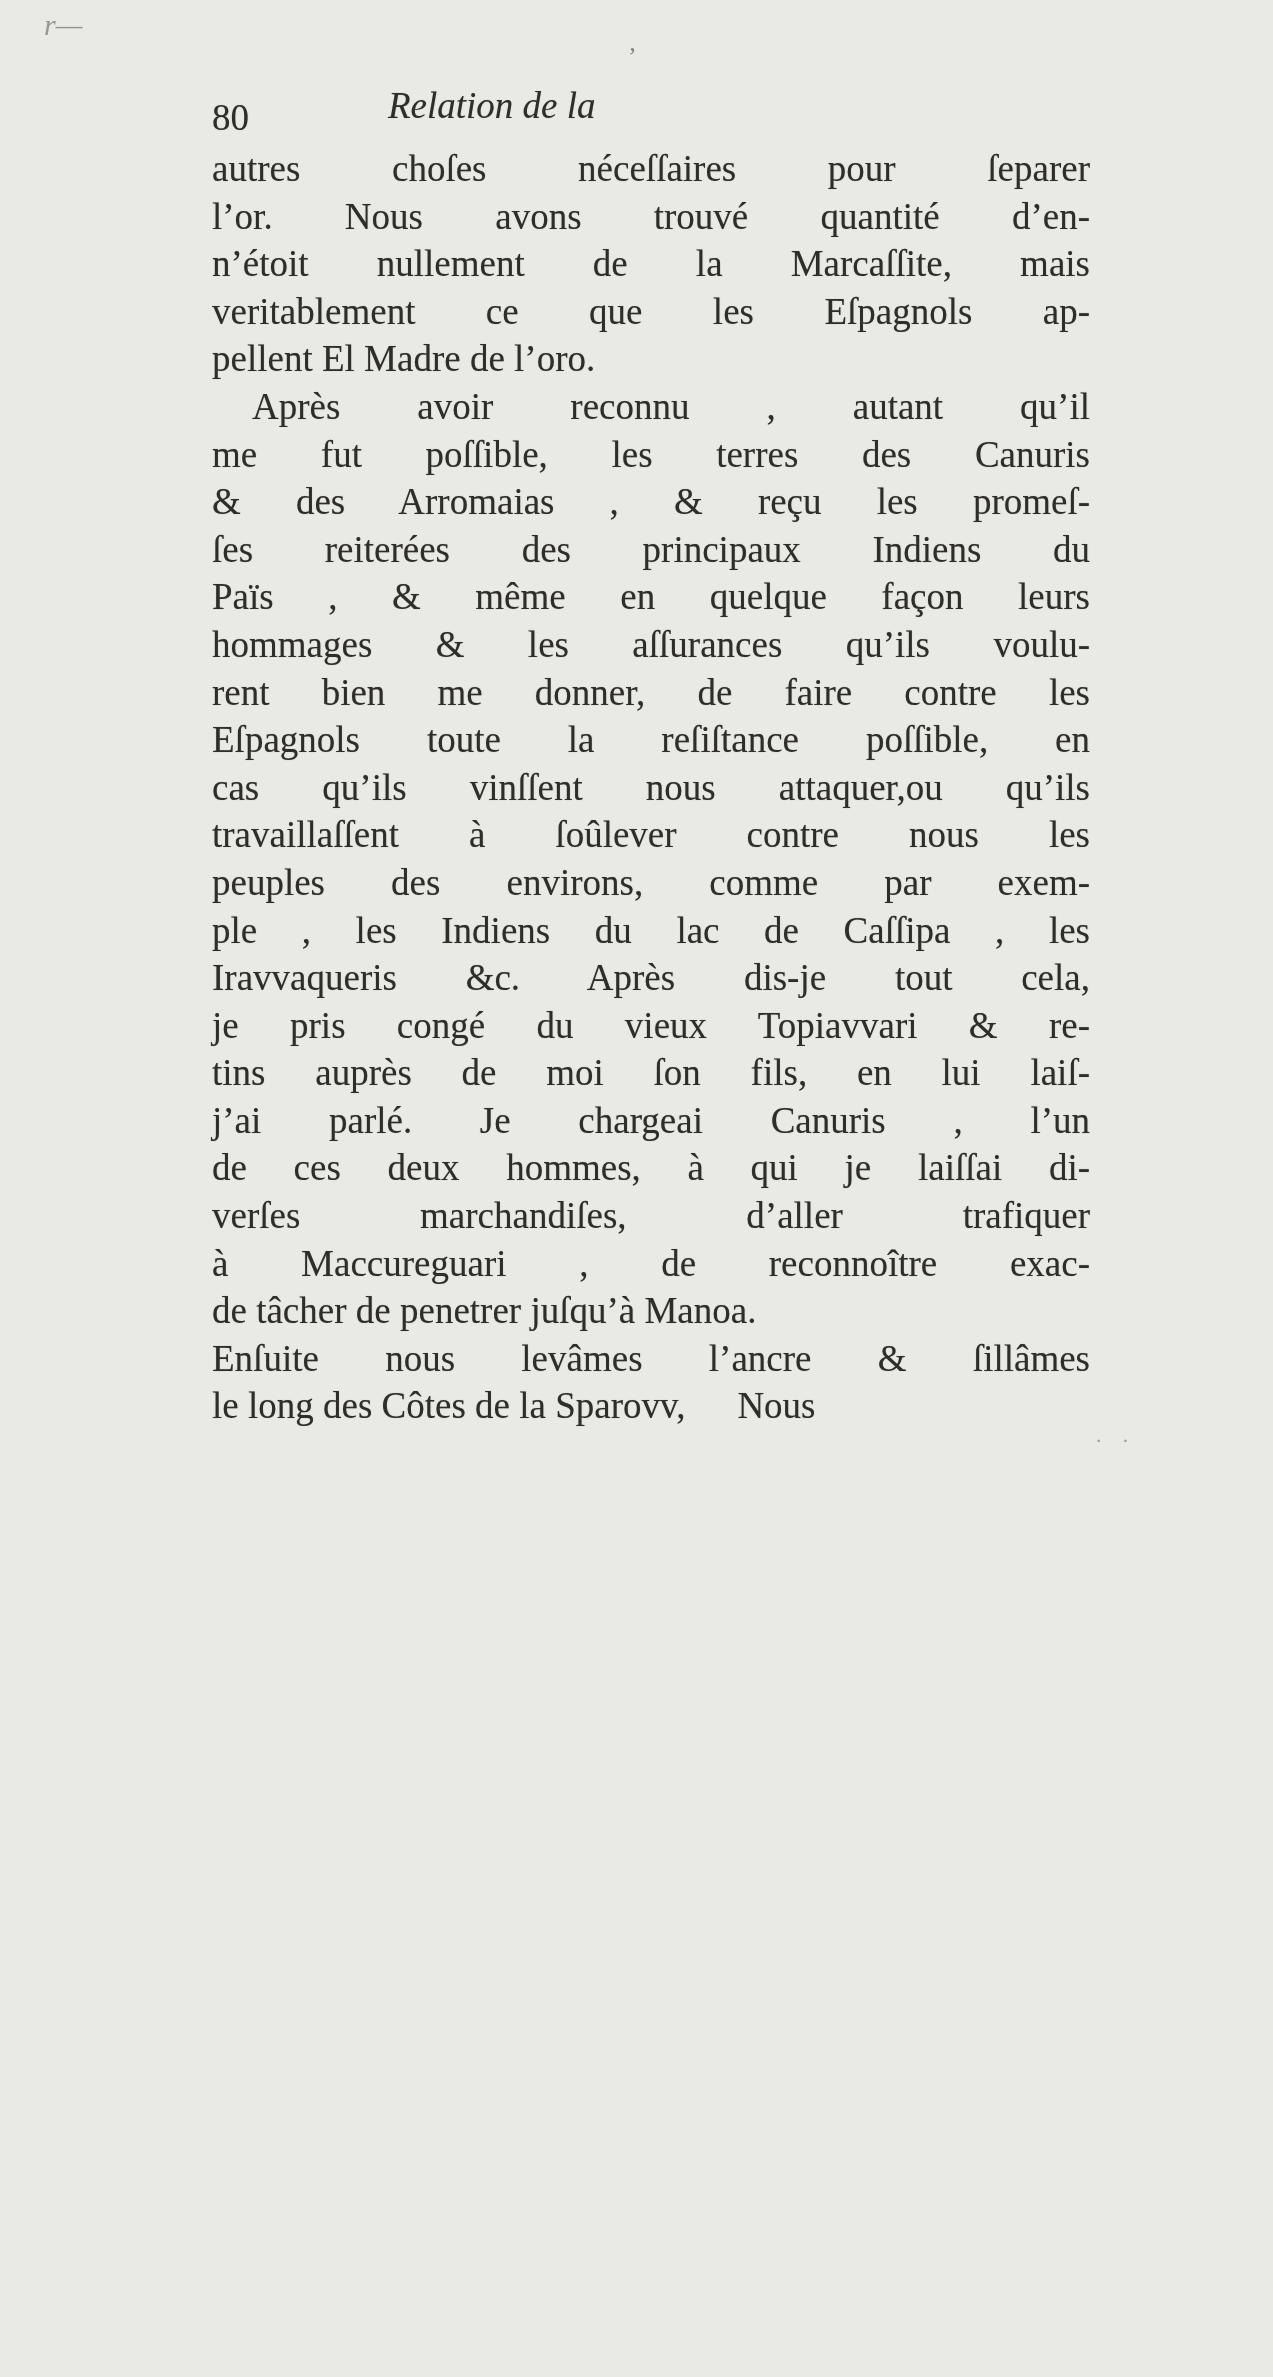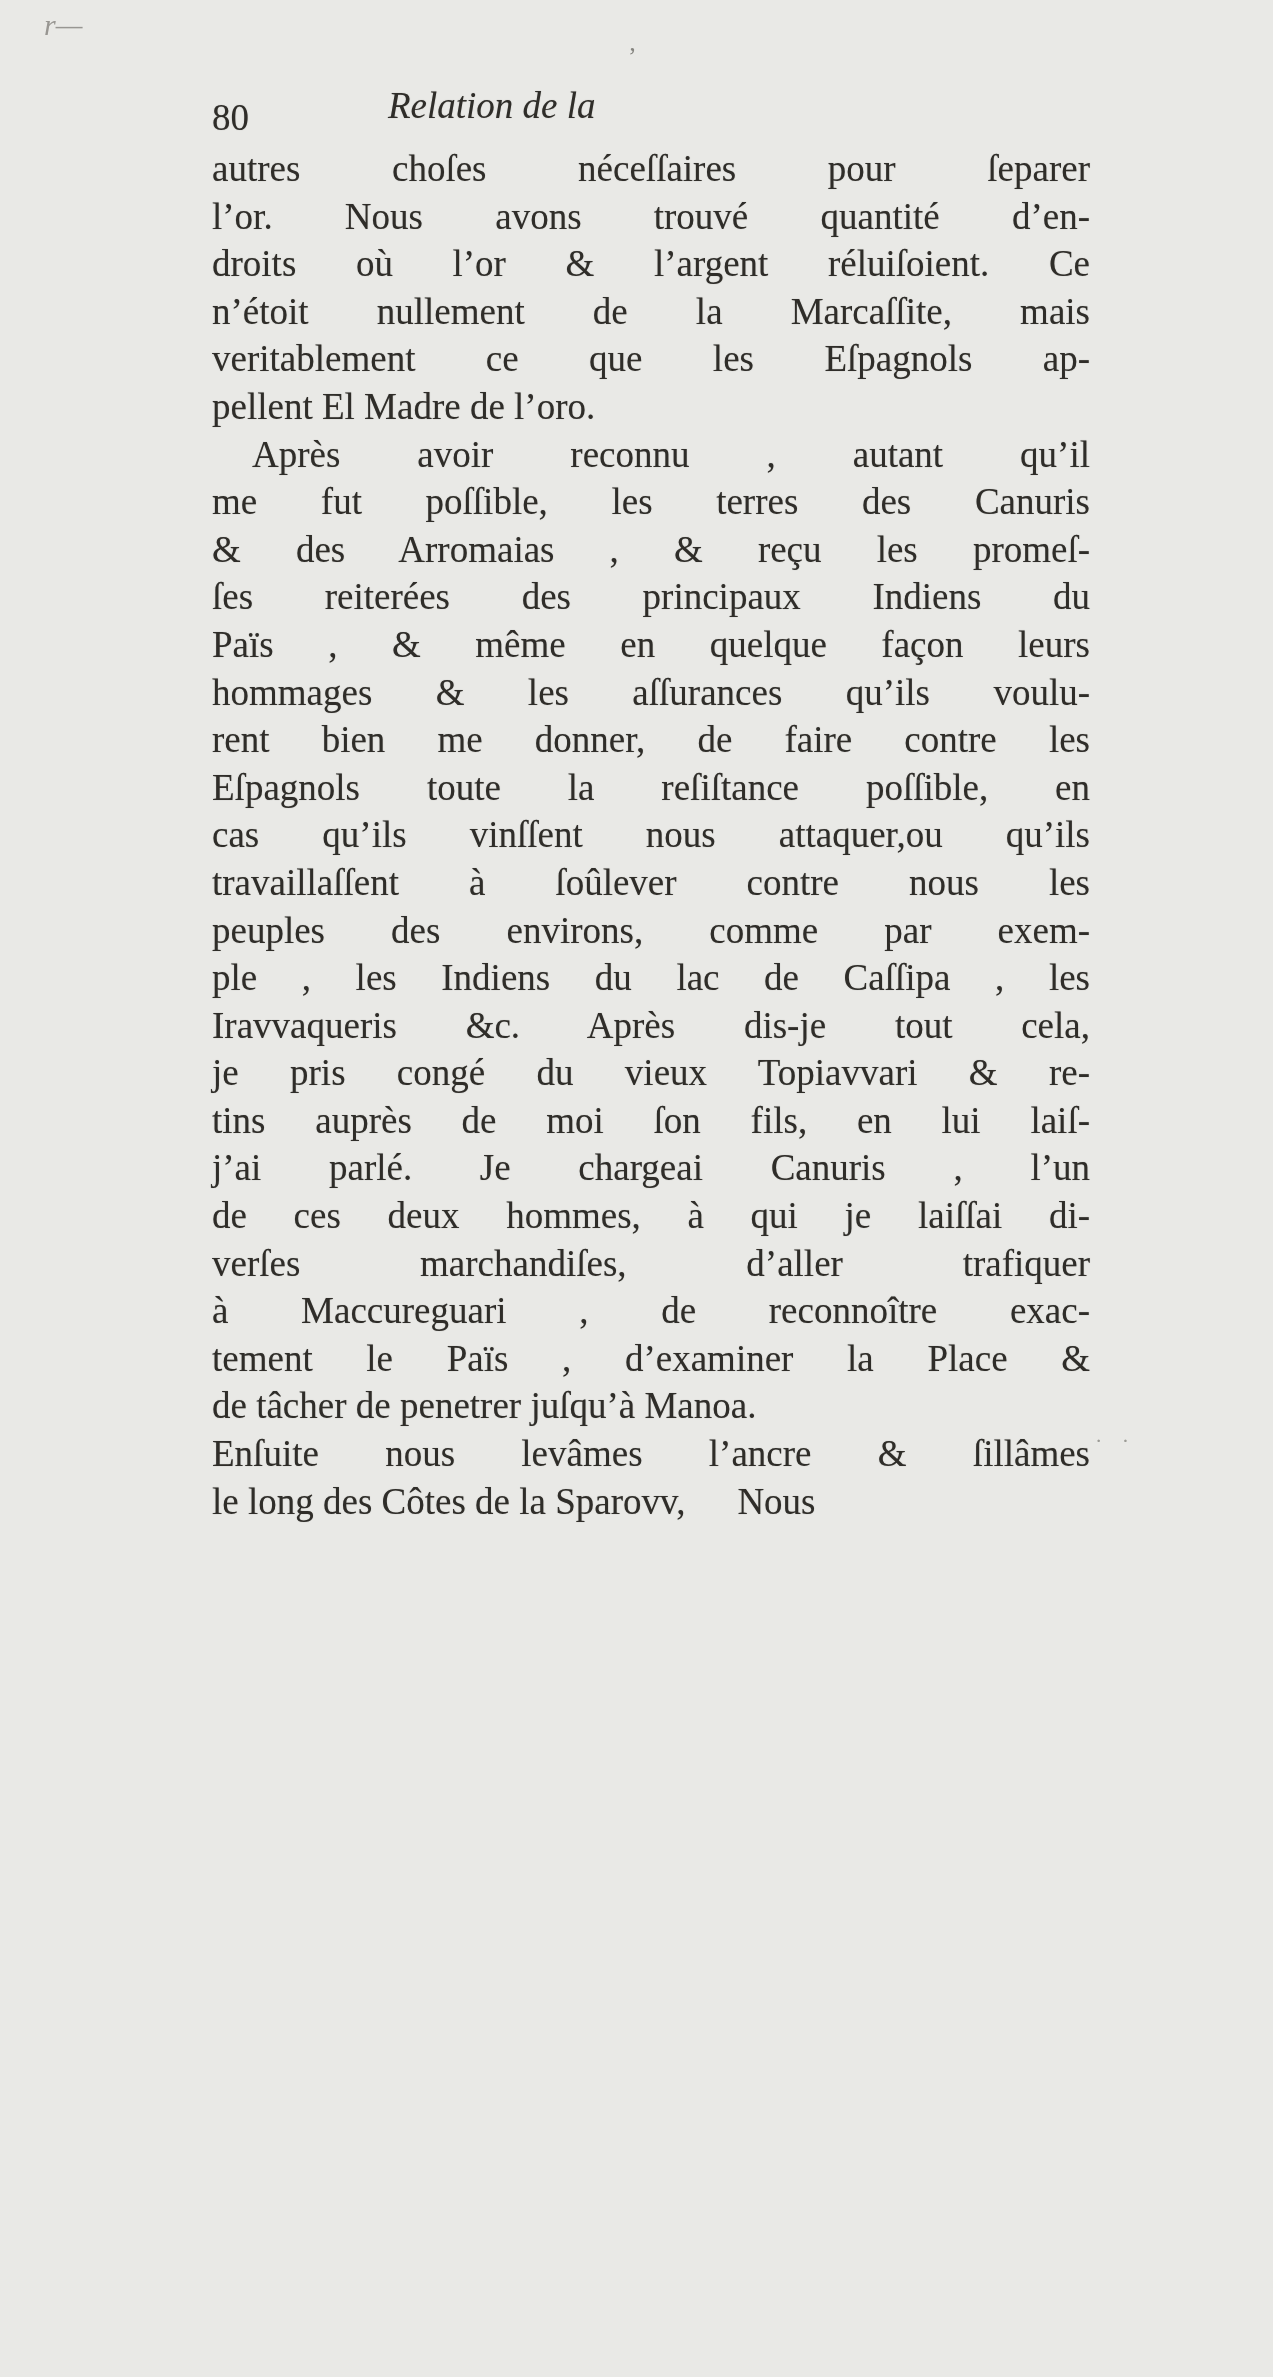--- a/index.html
+++ b/index.html
@@ -71,21 +71,20 @@
   <span class="margin-specks">· ·</span>
 
   <div class="header">
     <span class="page-num">80</span>
     <span class="running-title">Relation de la</span>
   </div>
 
   <div class="text-block" id="text-block">
       <div class="line"><span>autres choſes néceſſaires pour ſeparer</span></div>
       <div class="line"><span>l’or. Nous avons trouvé quantité d’en-</span></div>
-      <div class="line"><span>droits où l’or &amp; l’argent réluiſoient. Ce</span></div>
       <div class="line"><span>n’étoit nullement de la Marcaſſite, mais</span></div>
       <div class="line"><span>veritablement ce que les </span><span class="it">Eſpagnols</span><span> ap-</span></div>
       <div class="line left"><span>pellent </span><span class="it">El Madre de l’oro.</span></div>
       <div class="line indent"><span>Après avoir reconnu , autant qu’il</span></div>
       <div class="line"><span>me fut poſſible, les terres des </span><span class="it">Canuris</span></div>
       <div class="line"><span>&amp; des </span><span class="it">Arromaias</span><span> , &amp; reçu les promeſ-</span></div>
       <div class="line"><span>ſes reiterées des principaux </span><span class="it">Indiens</span><span> du</span></div>
       <div class="line"><span class="it">Païs</span><span> , &amp; même en quelque façon leurs</span></div>
       <div class="line"><span>hommages &amp; les aſſurances qu’ils voulu-</span></div>
       <div class="line"><span>rent bien me donner, de faire contre les</span></div>
@@ -94,19 +93,18 @@
       <div class="line"><span>travaillaſſent à ſoûlever contre nous les</span></div>
       <div class="line"><span>peuples des environs, comme par exem-</span></div>
       <div class="line"><span>ple , les </span><span class="it">Indiens</span><span> du lac de </span><span class="it">Caſſipa</span><span> , les</span></div>
       <div class="line"><span class="it">Iravvaqueris</span><span> &amp;c. Après dis-je tout cela,</span></div>
       <div class="line"><span>je pris congé du vieux </span><span class="it">Topiavvari</span><span> &amp; re-</span></div>
       <div class="line"><span>tins auprès de moi ſon fils, en lui laiſ-</span></div>
       <div class="line"><span>j’ai parlé. Je chargeai </span><span class="it">Canuris</span><span> , l’un</span></div>
       <div class="line"><span>de ces deux hommes, à qui je laiſſai di-</span></div>
       <div class="line"><span>verſes marchandiſes, d’aller trafiquer</span></div>
       <div class="line"><span>à </span><span class="it">Maccureguari</span><span> , de reconnoître exac-</span></div>
-      <div class="line"><span>tement le </span><span class="it">Païs</span><span> , d’examiner la Place &amp;</span></div>
       <div class="line left"><span>de tâcher de penetrer juſqu’à </span><span class="it">Manoa.</span></div>
       <div class="line"><span>Enſuite nous levâmes l’ancre &amp; ſillâmes</span></div>
       <div class="line left"><span>le long des Côtes de la </span><span class="it">Sparovv,</span><span class="gap">Nous</span></div>
     </div>
 
 </div>
 
 </body></html>

